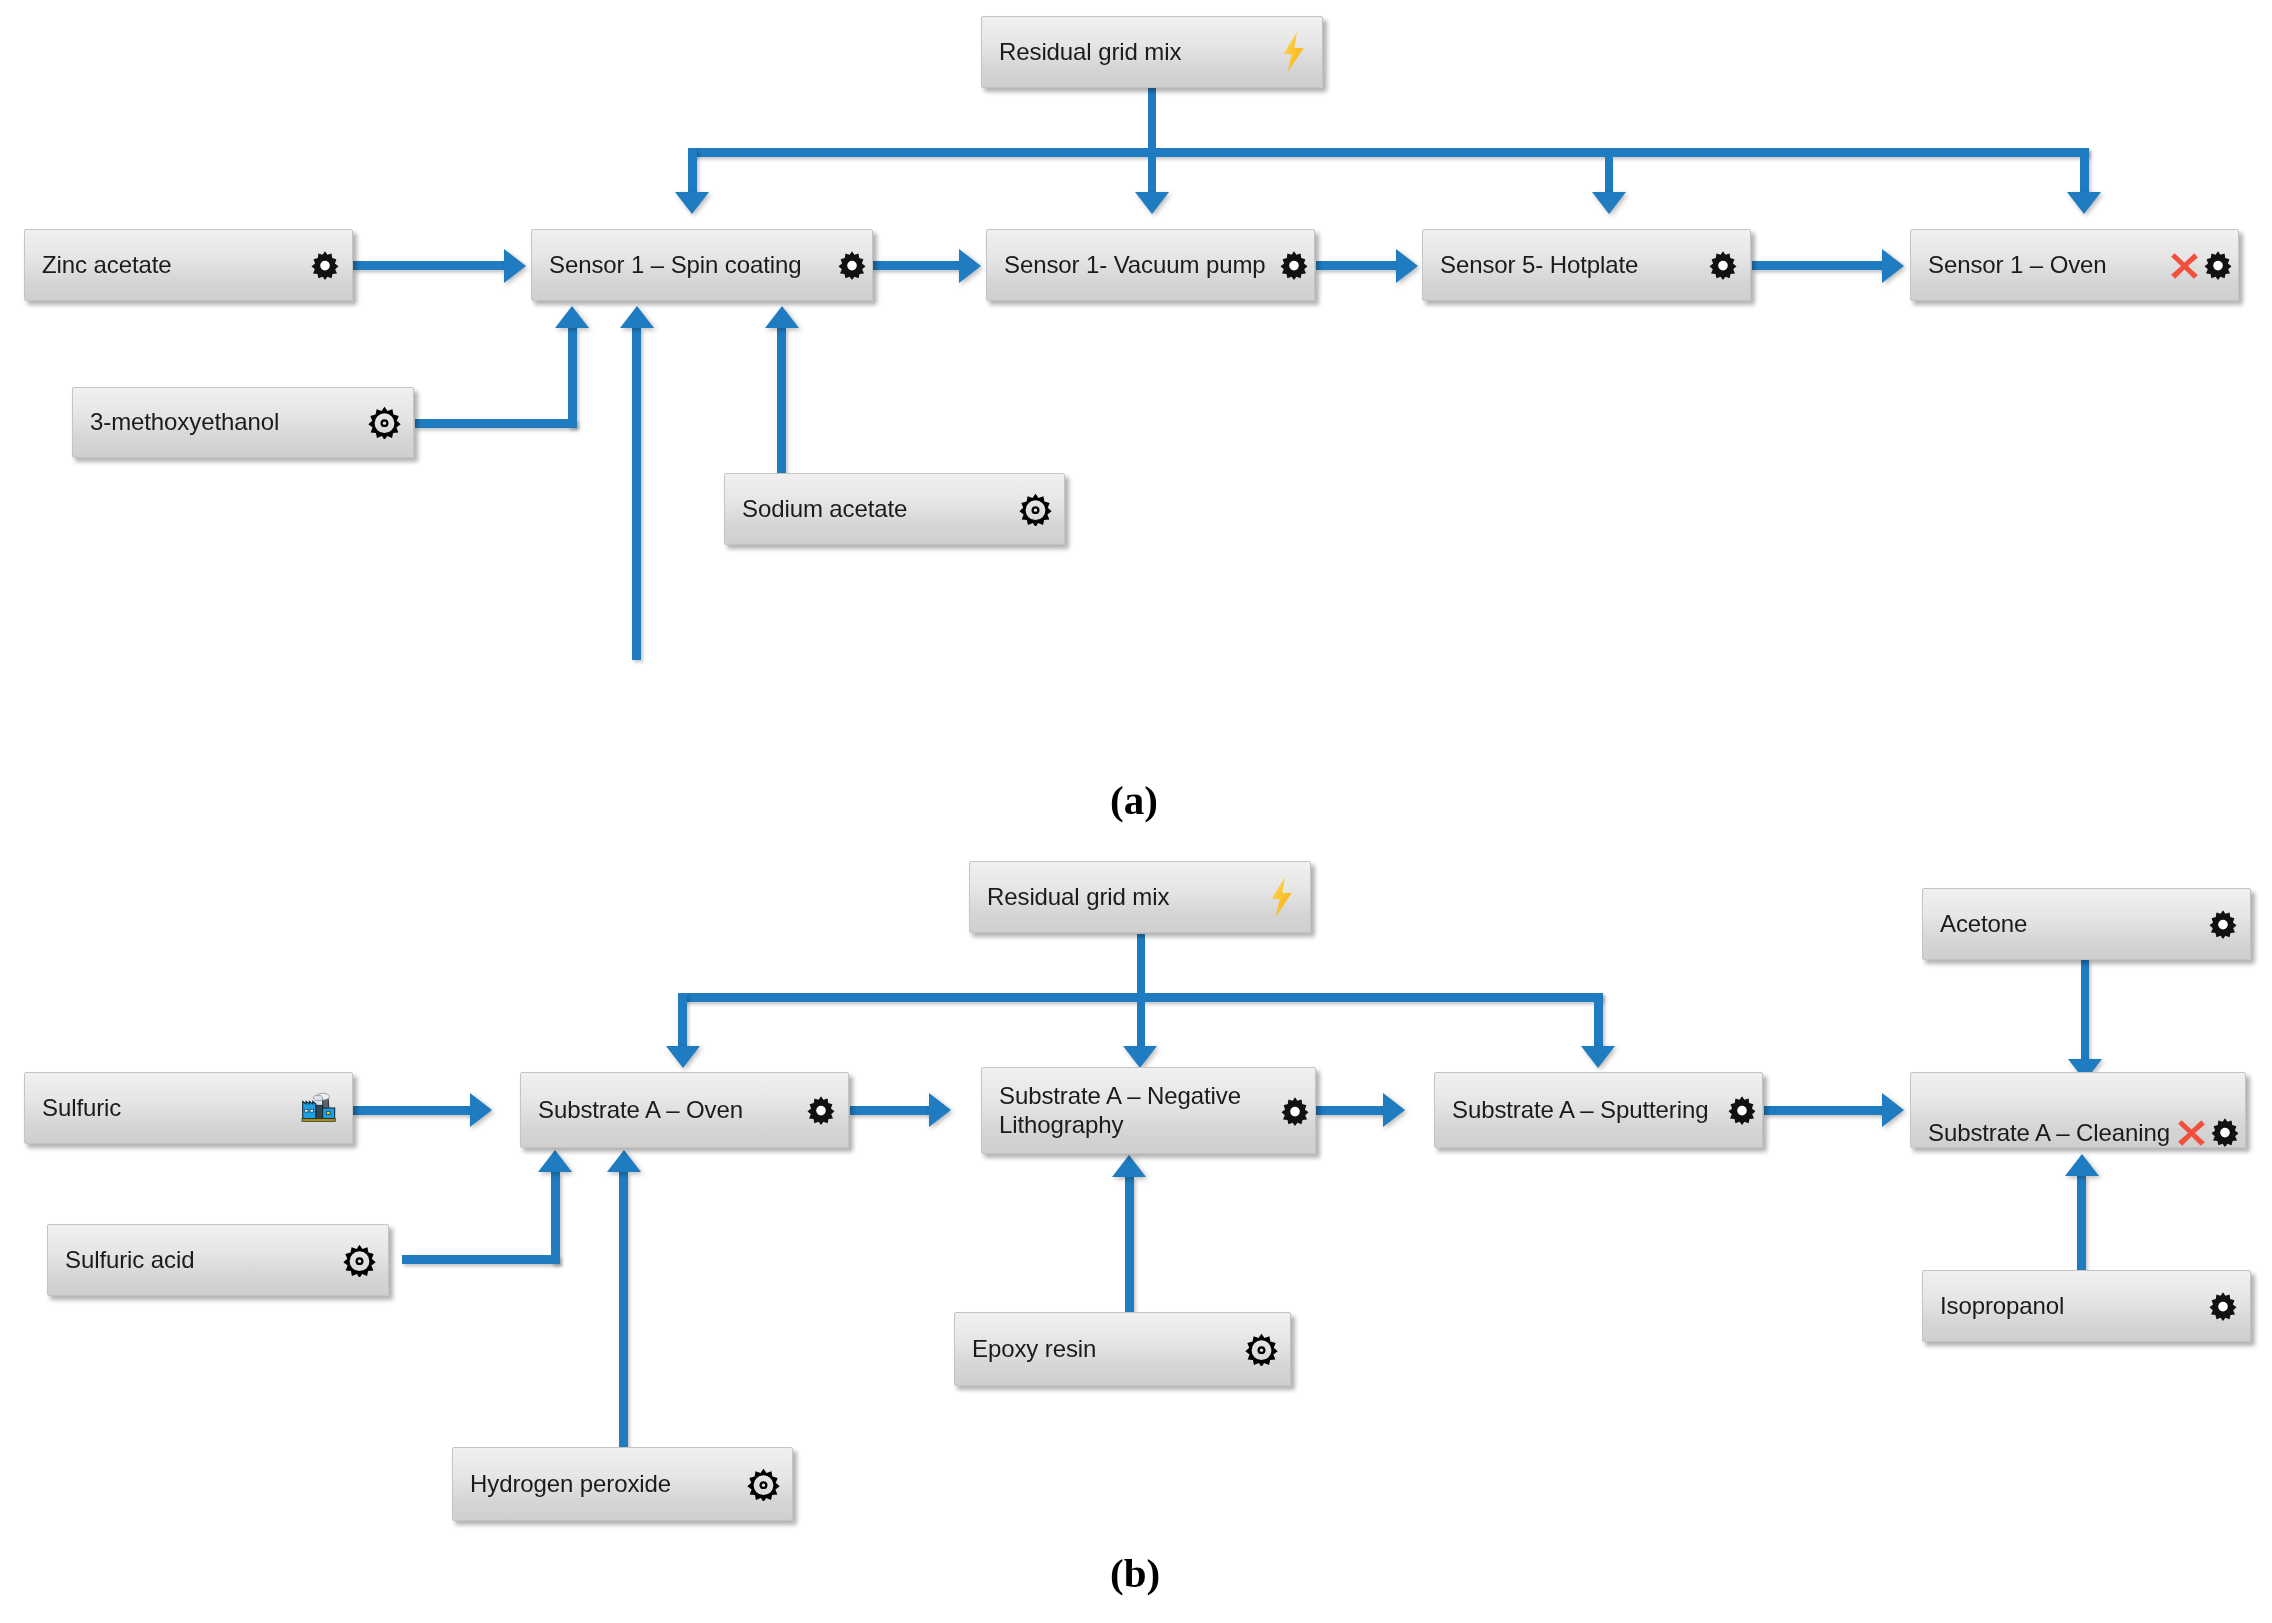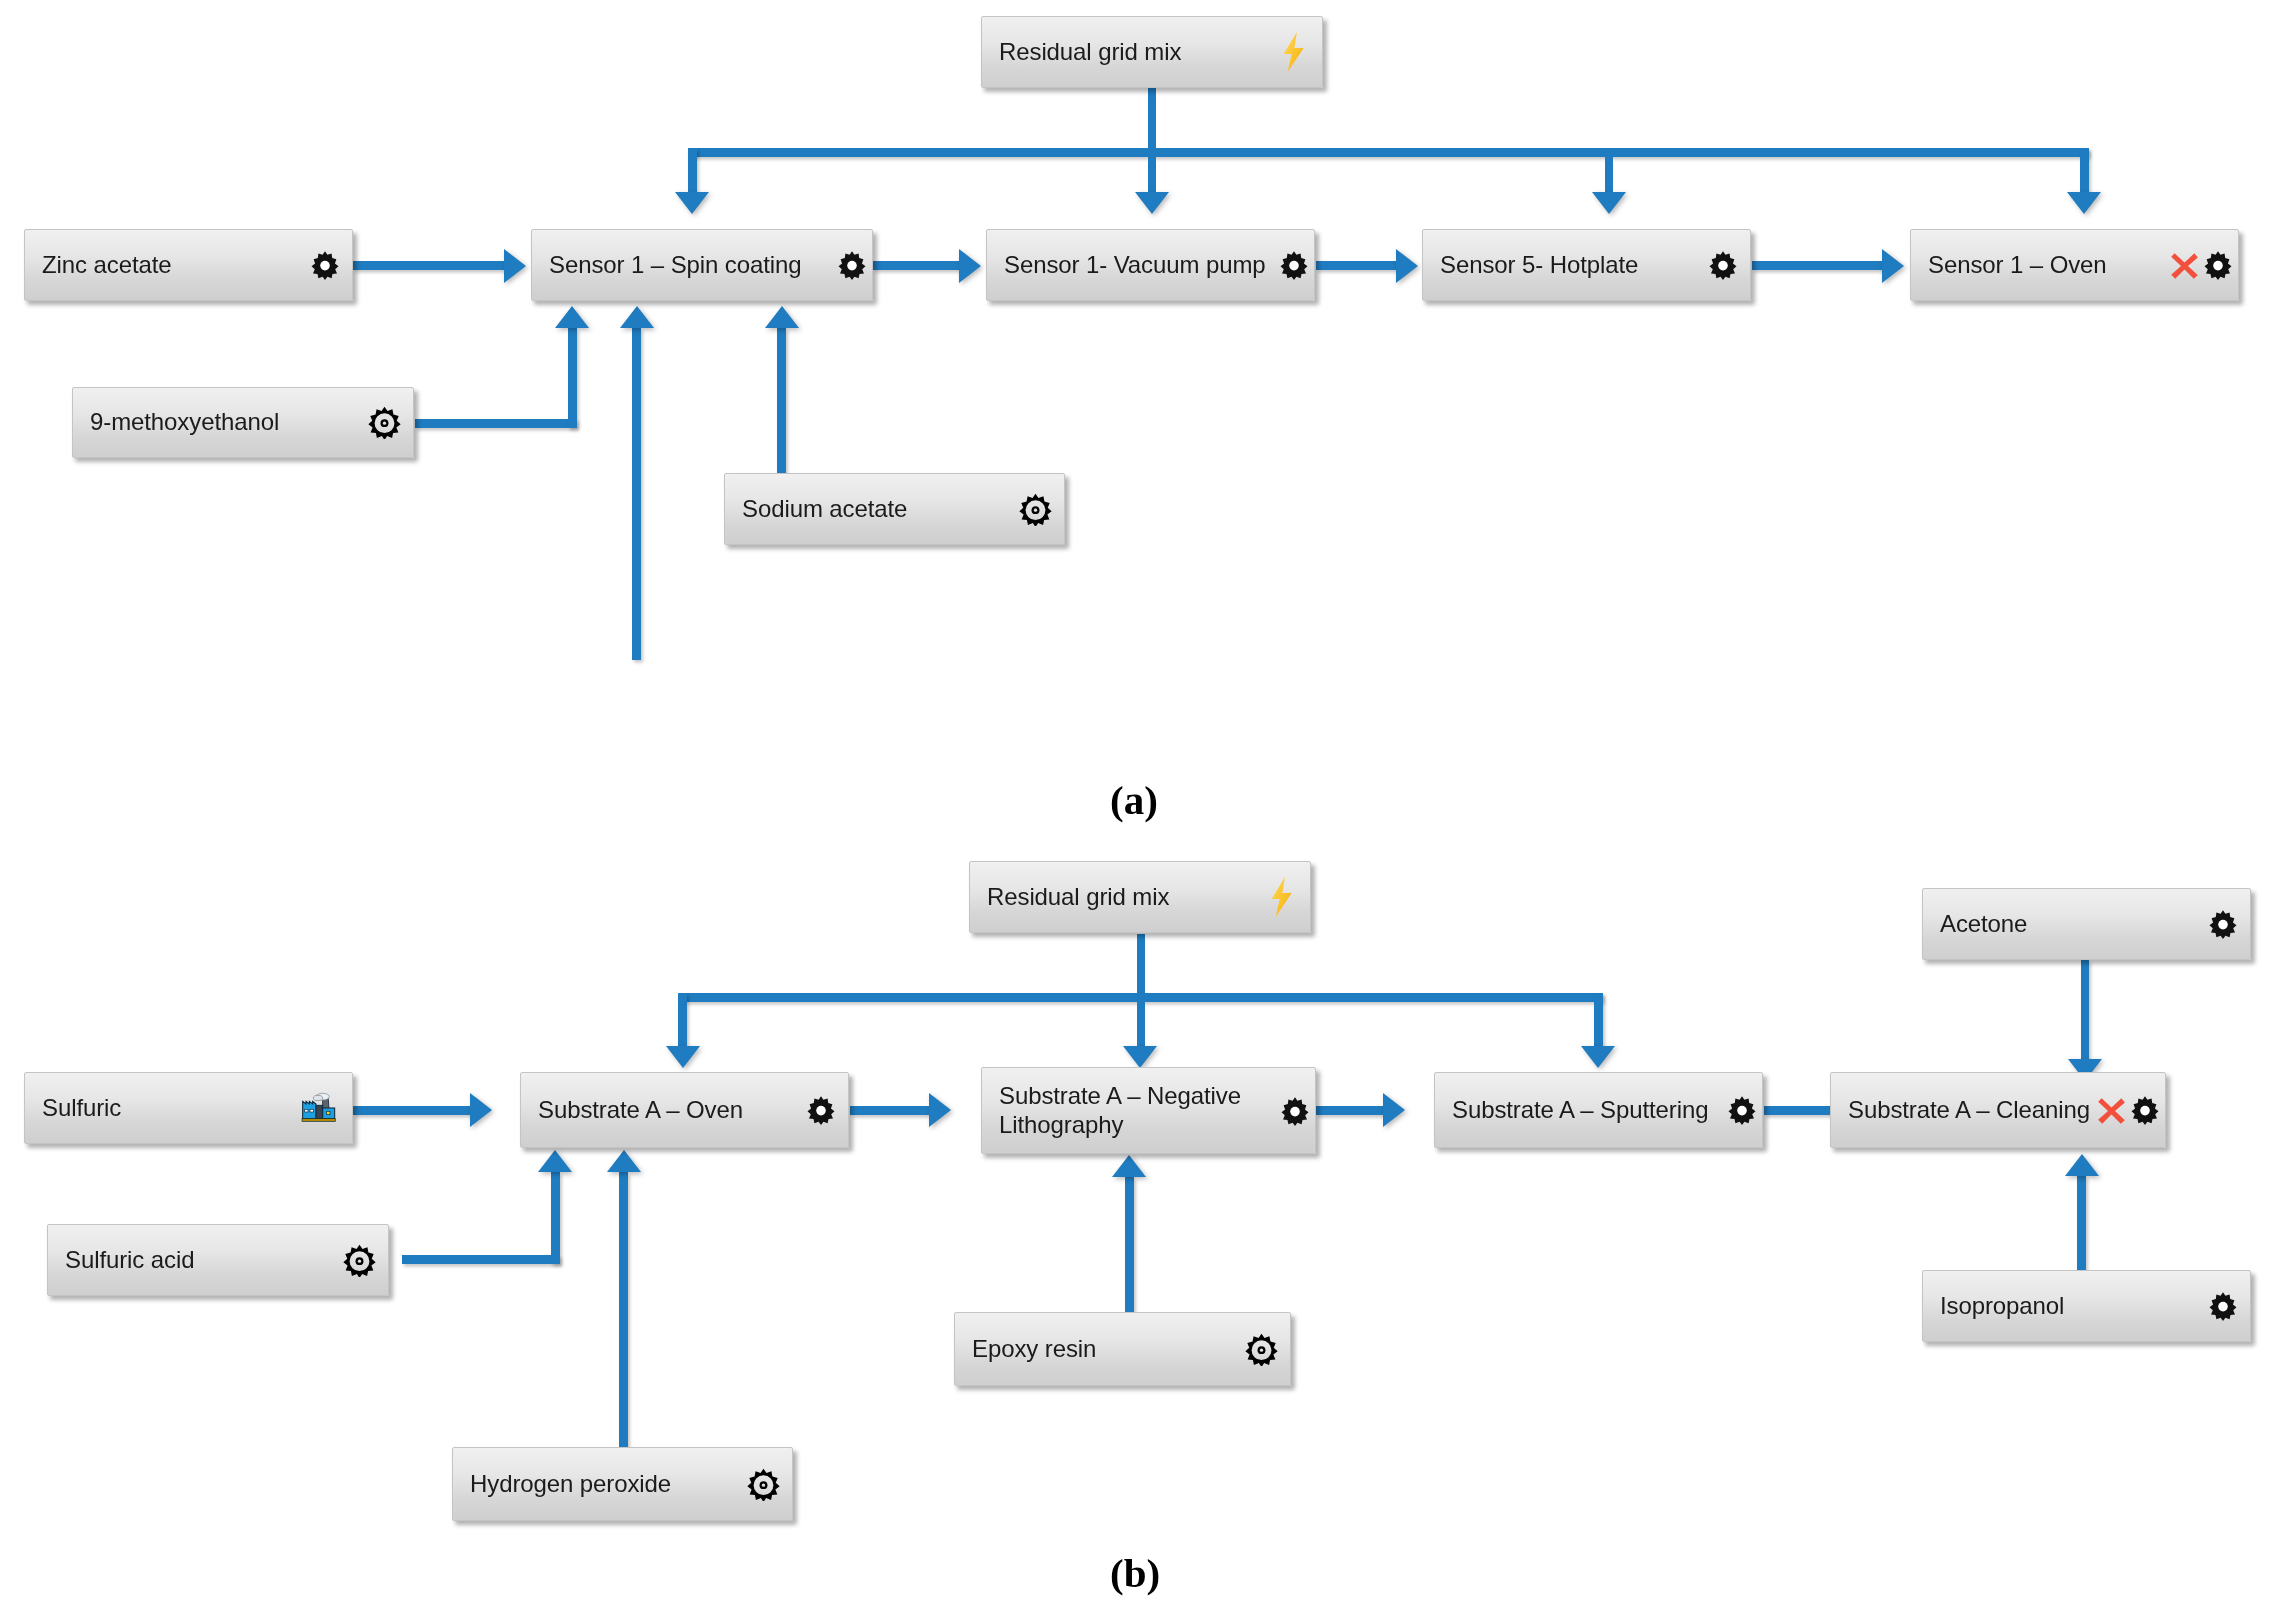--- a/index.html
+++ b/index.html
@@ -206,21 +206,21 @@
   <div class="seg shadowed" style="left:873px; top:261px; width:87px; height:9.2px;"></div>
   <div class="arrow right" style="left:959px; top:249px;"></div>
 
   <div class="seg shadowed" style="left:1316px; top:261px; width:82px; height:9.2px;"></div>
   <div class="arrow right" style="left:1396px; top:249px;"></div>
 
   <div class="seg shadowed" style="left:1752px; top:261px; width:132px; height:9.2px;"></div>
   <div class="arrow right" style="left:1882px; top:249px;"></div>
 
   <div class="node" style="left:72px; top:387px; width:342px; height:71px;">
-    <span class="label">9-methoxyethanol</span>
+    <span class="label">3-methoxyethanol</span>
     <span class="icons">
       <svg class="ico ico-gear-blue" viewBox="0 0 100 100" style="color:url(#bluegear);">
           <use href="#gear-outline" fill="url(#bluegear)"></use>
         </svg>
     </span>
   </div>
   <div class="seg shadowed" style="left:415px; top:419px; width:162px; height:9.2px;"></div>
   <div class="seg shadowed" style="left:568px; top:328px; width:9.2px; height:100px;"></div>
   <div class="arrow up" style="left:555px; top:306px;"></div>
 
@@ -308,21 +308,21 @@
   <div class="node tight" style="left:981px; top:1067px; width:335px; height:87px;">
     <span class="label">Substrate A – Negative
 Lithography</span>
     <span class="icons">
       <svg class="ico ico-gear-black" viewBox="0 0 100 100" style="color:#111111;">
           <use href="#gear-solid"></use>
         </svg>
     </span>
   </div>
 
-  <div class="node tight" style="left:1830px; top:1072px; width:336px; height:76px;">
+  <div class="node tight" style="left:1910px; top:1072px; width:336px; height:76px;align-items:flex-end;">
     <span class="label">Substrate A – Cleaning</span>
     <span class="icons">
       <svg class="ico ico-x-red" viewBox="0 0 100 100">
         <path d="M16 8 L50 40 L84 8 L96 22 L62 52 L96 84 L82 96 L50 64 L18 96 L4 82 L38 52 L4 20 Z" fill="#f2503c"></path>
       </svg>
       <svg class="ico ico-gear-black" viewBox="0 0 100 100" style="color:#111111;">
           <use href="#gear-solid"></use>
         </svg>
     </span>
   </div>

